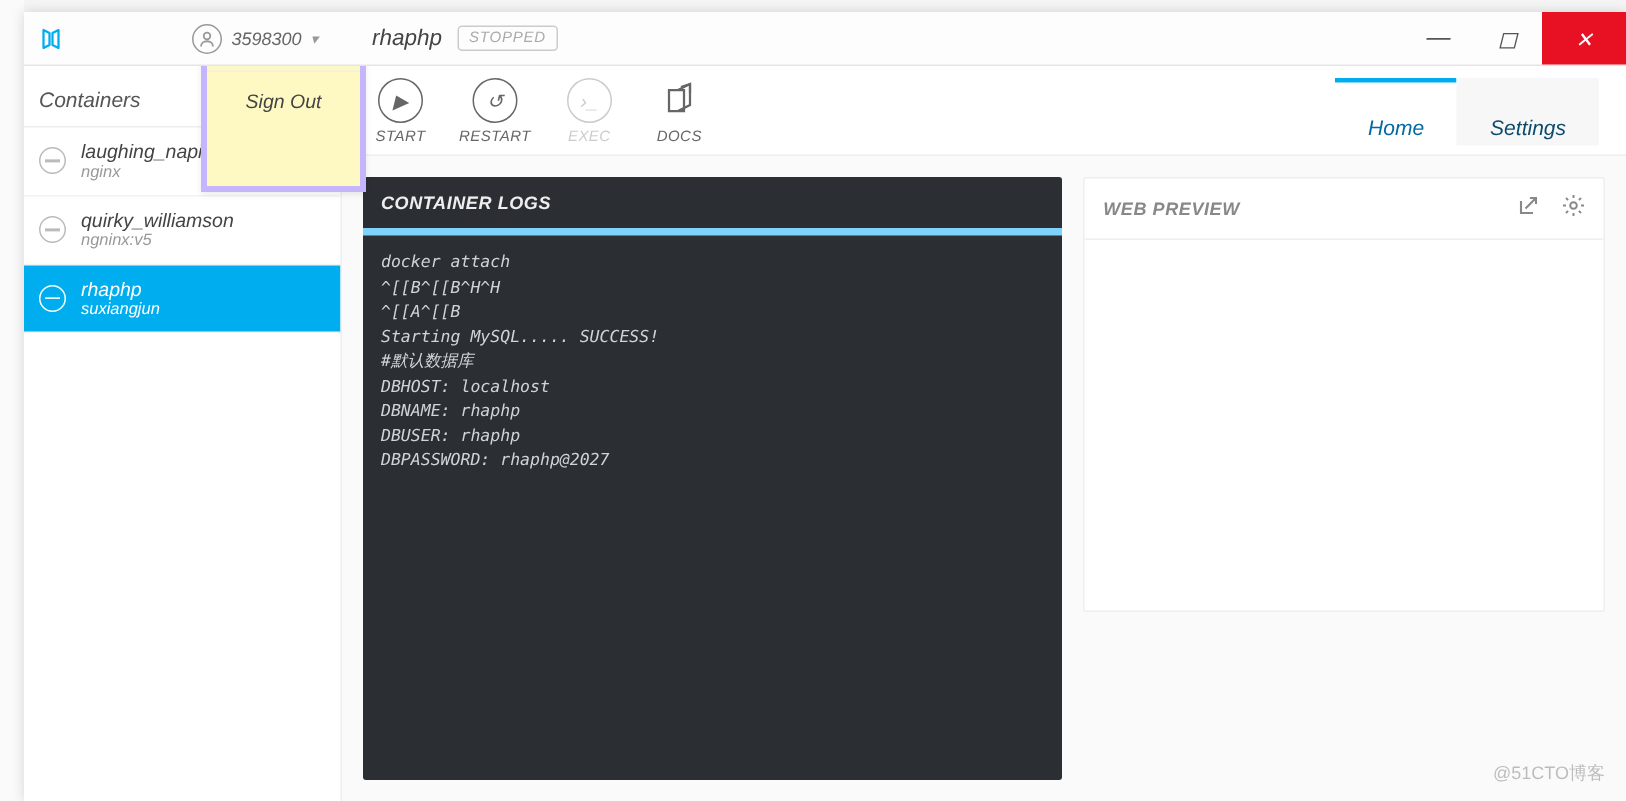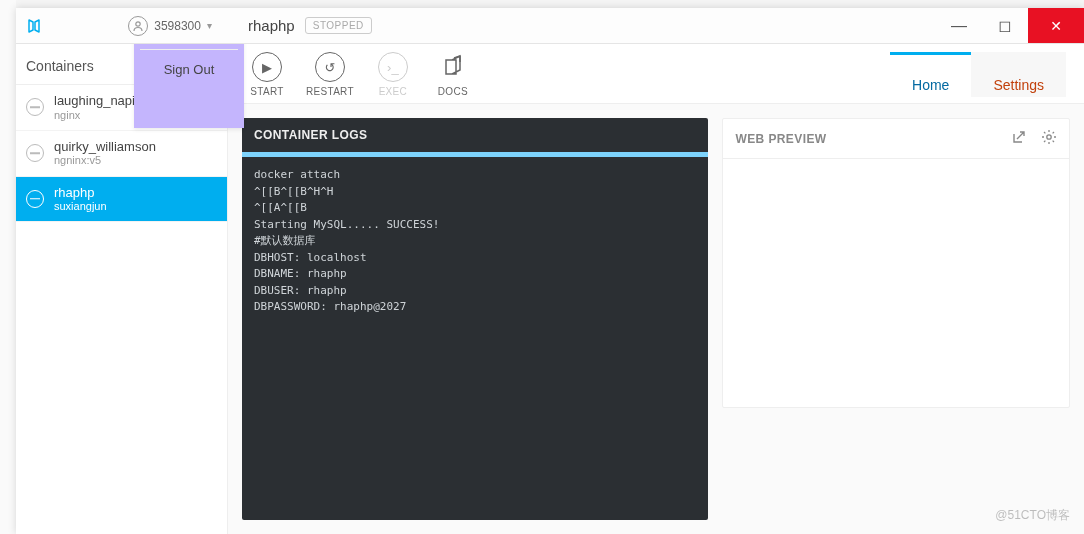--- a/index.html
+++ b/index.html
@@ -29,20 +29,21 @@
     .window {
       position: absolute;
       left: 16px;
       top: 8px;
       width: 1068px;
       height: 526px;
       background: #fff;
       box-shadow: 0 0 8px rgba(0,0,0,0.15);
       display: flex;
       flex-direction: column;
+      font-style: italic;
     }
     .titlebar {
       height: 36px;
       display: flex;
       align-items: stretch;
       border-bottom: 1px solid #e5e5e5;
       background: #fdfdfd;
     }
     .titlebar-left {
       width: 212px;
@@ -193,22 +194,22 @@
     }
     .c-item.active .status::after {
       background: #fff;
     }
     .signout-popup {
       position: absolute;
       left: 118px;
       top: -36px;
       width: 110px;
       height: 120px;
-      border: 6px solid #c4b5fd;
-      background: #c4b5fd;
+      border: 4px solid #c4b5fd;
+      background: #fef9c3;
       z-index: 50;
       box-shadow: 0 2px 4px rgba(0,0,0,0.08);
     }
     .signout-top {
       height: 36px;
       border-bottom: 1px solid #eee;
       display: flex;
       align-items: center;
       justify-content: center;
     }
@@ -263,21 +264,21 @@
       letter-spacing: 0.3px;
     }
     .tabs {
       margin-left: auto;
       display: flex;
       align-self: stretch;
     }
     .tab {
       padding: 22px 22px 0 22px;
       font-size: 14px;
-      color: #c2410c;
+      color: #0c4a6e;
       border-top: 3px solid transparent;
       cursor: pointer;
       background: #f7f7f7;
     }
     .tab.active {
       color: #0369a1;
       border-top-color: #00aeef;
       background: #fff;
     }
     .content {

